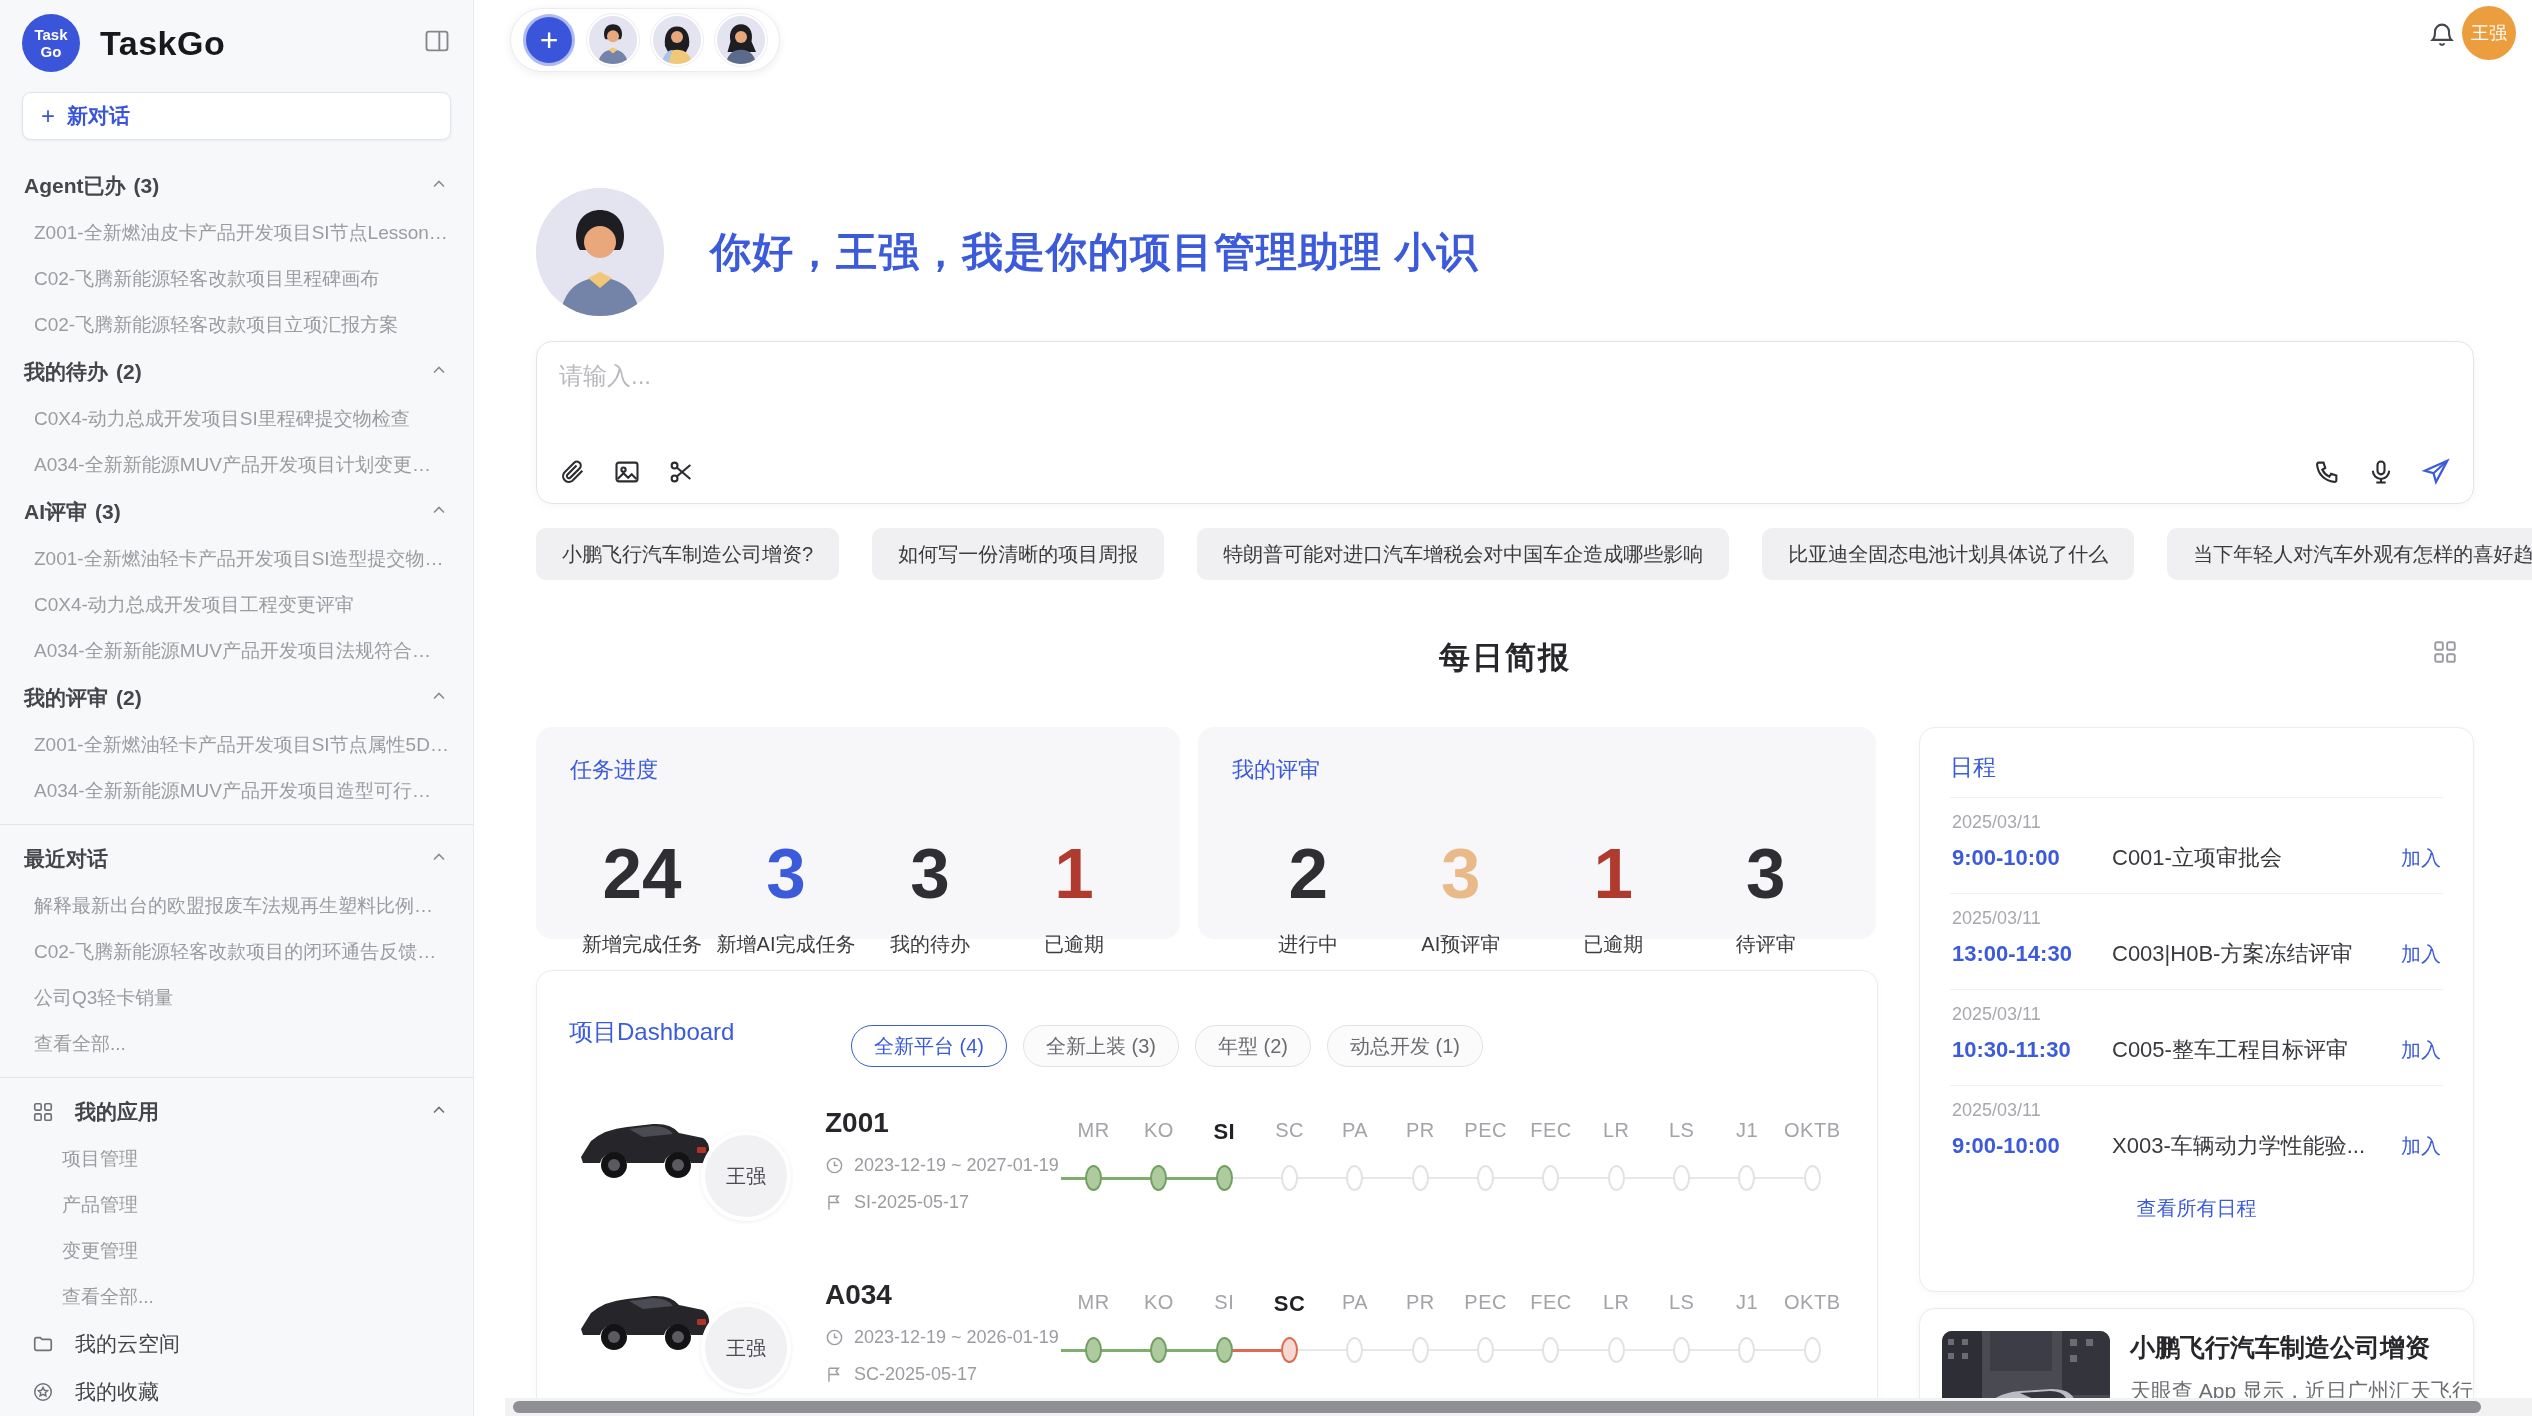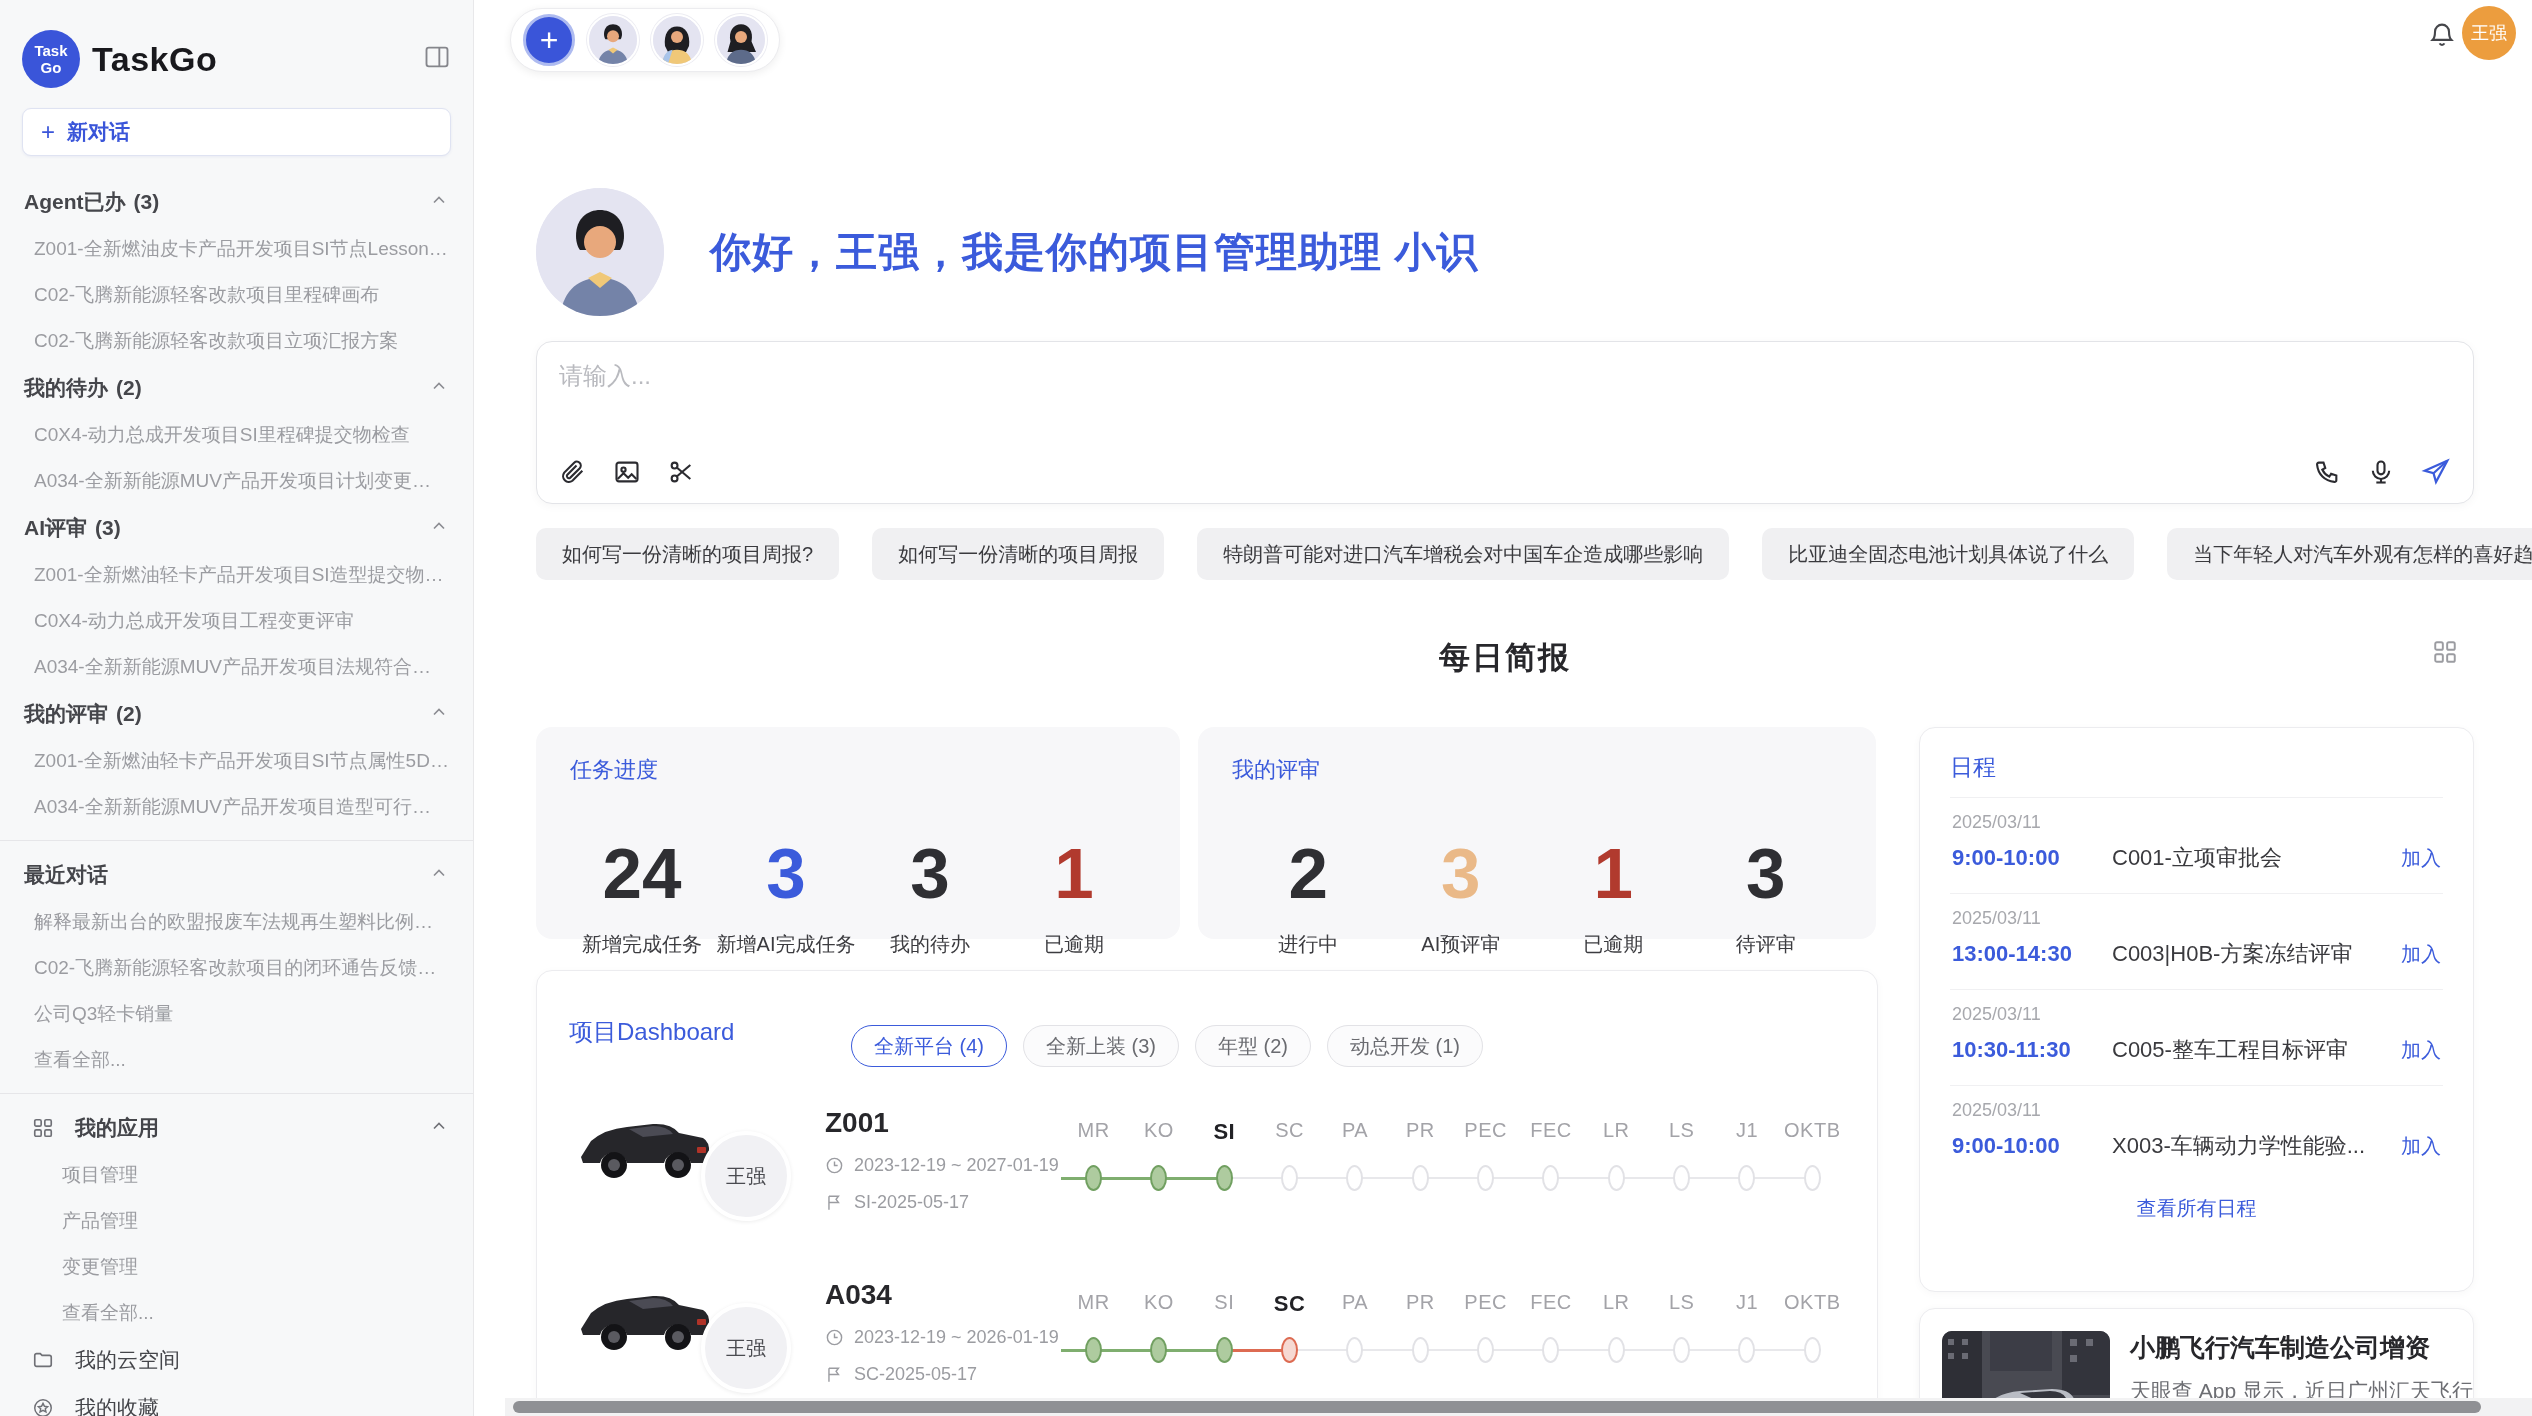--- a/index.html
+++ b/index.html
@@ -1,20 +1,20 @@
 <!DOCTYPE html>
 <html><head>
 <meta charset="utf-8">
 <style>
   * { box-sizing: border-box; margin: 0; padding: 0; }
   html,body { width:2532px; height:1416px; overflow:hidden; font-family:"Liberation Sans", sans-serif; background:#fff; color:#2a2a2e; }
 
   
   .sidebar { position:absolute; left:0; top:0; width:474px; height:1416px; background:#f7f8f9; border-right:1px solid #e8e8ea; overflow:hidden; }
-  .side-top { display:flex; align-items:center; gap:12px; padding:30px 22px 10px 22px; }
+  .side-top { display:flex; align-items:center; gap:20px; padding:14px 22px 10px 22px; }
   .logo-circle { width:58px; height:58px; border-radius:50%; background:#3a55d9; color:#fff; display:flex; flex-direction:column; align-items:center; justify-content:center; font-size:15px; line-height:17px; font-weight:700; }
   .app-title { font-size:34px; font-weight:700; color:#19191d; letter-spacing:.5px; }
   .collapse-btn { margin-left:auto; color:#85868c; cursor:pointer; }
   .new-chat { margin:10px 22px 22px 22px; height:48px; background:#fff; border:1px solid #dfe3f2; border-radius:9px; box-shadow:0 1px 3px rgba(60,80,180,.08); display:flex; align-items:center; gap:12px; padding:0 18px; color:#3a55d9; font-size:21px; font-weight:700; cursor:pointer; }
   .new-chat .plus { font-size:24px; font-weight:400; }
   .sg-head { display:flex; align-items:center; padding:10px 24px; font-size:21px; color:#45464b; font-weight:700; }
   .sg-head .count { margin-left:8px; font-weight:700; }
   .sg-head .chev { margin-left:auto; color:#8b8c92; }
   .sg-item { padding:10px 24px 10px 34px; font-size:19px; color:#9b9ca1; white-space:nowrap; overflow:hidden; text-overflow:ellipsis; cursor:pointer; }
   .side-divider { height:1px; background:#e6e6e9; margin:10px 0; }
@@ -319,21 +319,21 @@
       <span class="tool-ic blue">
           <svg width="30" height="30" viewBox="0 0 24 24" fill="none" stroke="currentColor" stroke-width="1.8">
             <path d="M21 3L3 11l7 2 2 7z"></path>
             <path d="M21 3L10 13"></path>
           </svg>
         </span>
     </div>
   </div>
 
   <div class="chips">
-    <div class="chip">如何写一份清晰的项目周报?</div>
+    <div class="chip">小鹏飞行汽车制造公司增资?</div>
     <div class="chip">如何写一份清晰的项目周报</div>
     <div class="chip">特朗普可能对进口汽车增税会对中国车企造成哪些影响</div>
     <div class="chip">比亚迪全固态电池计划具体说了什么</div>
     <div class="chip">当下年轻人对汽车外观有怎样的喜好趋势</div>
   </div>
 
   <div class="briefing-head">
     <span class="briefing-title">每日简报</span>
     <span class="briefing-grid-ic">
       <svg width="26" height="26" viewBox="0 0 24 24" fill="none" stroke="currentColor" stroke-width="1.8">

